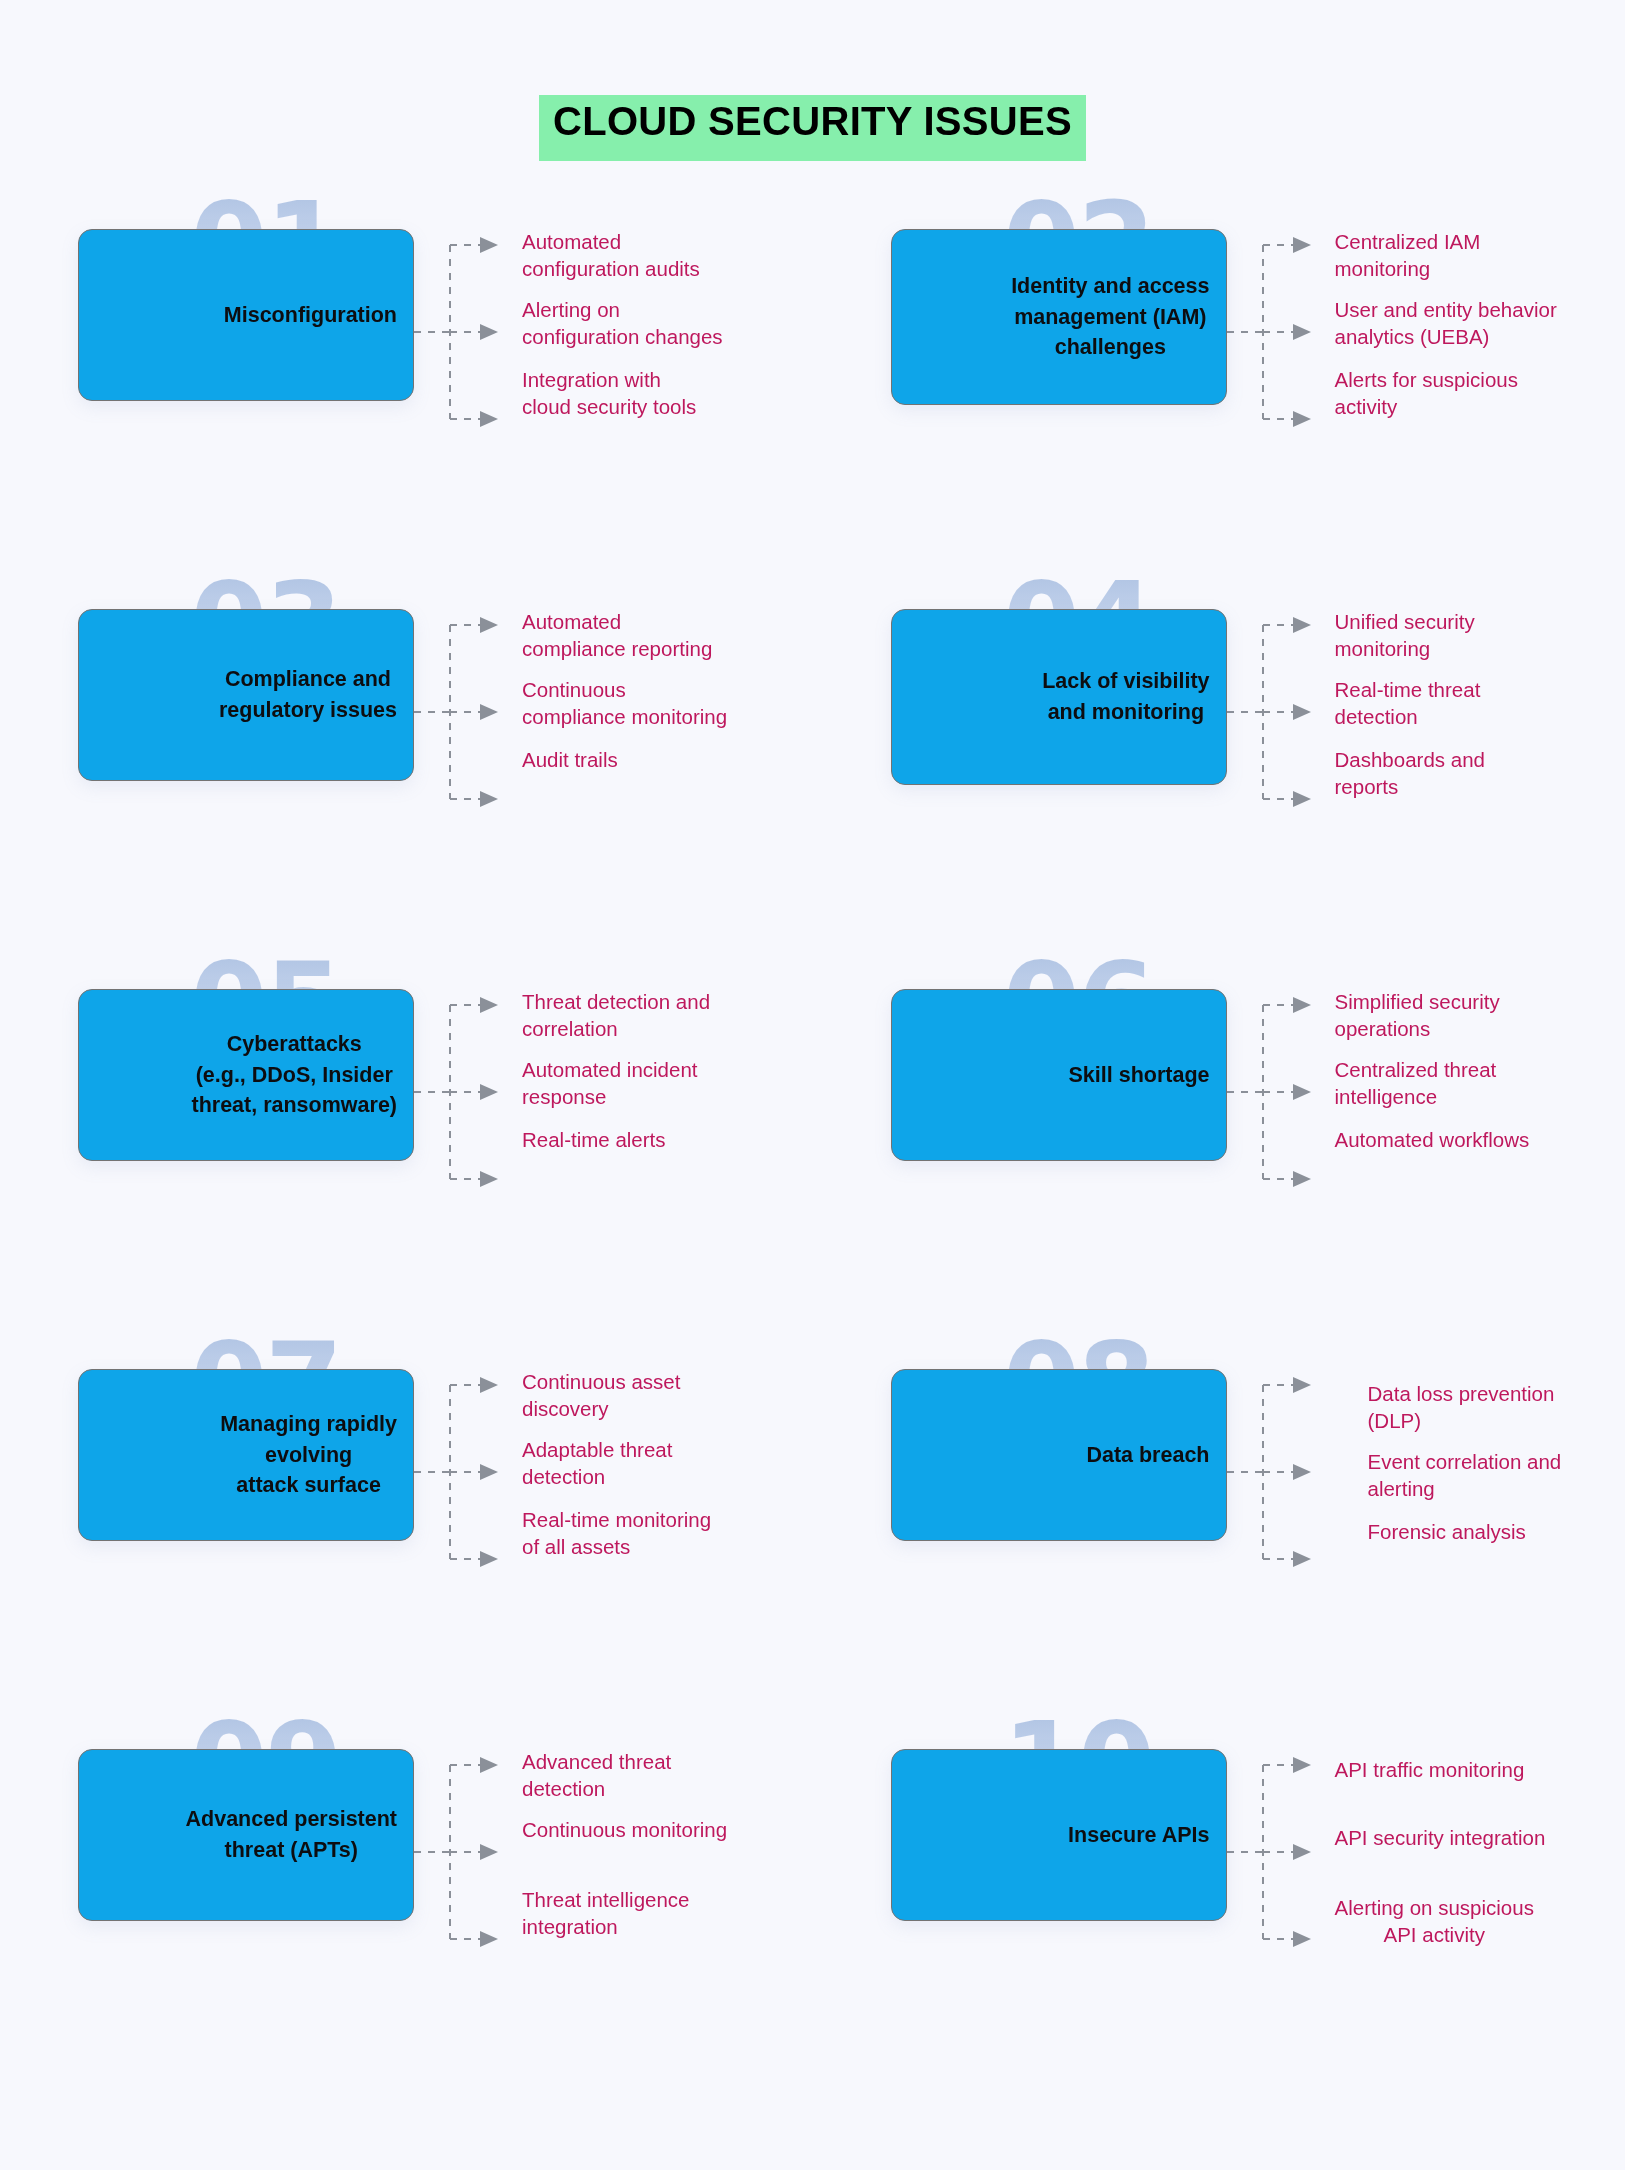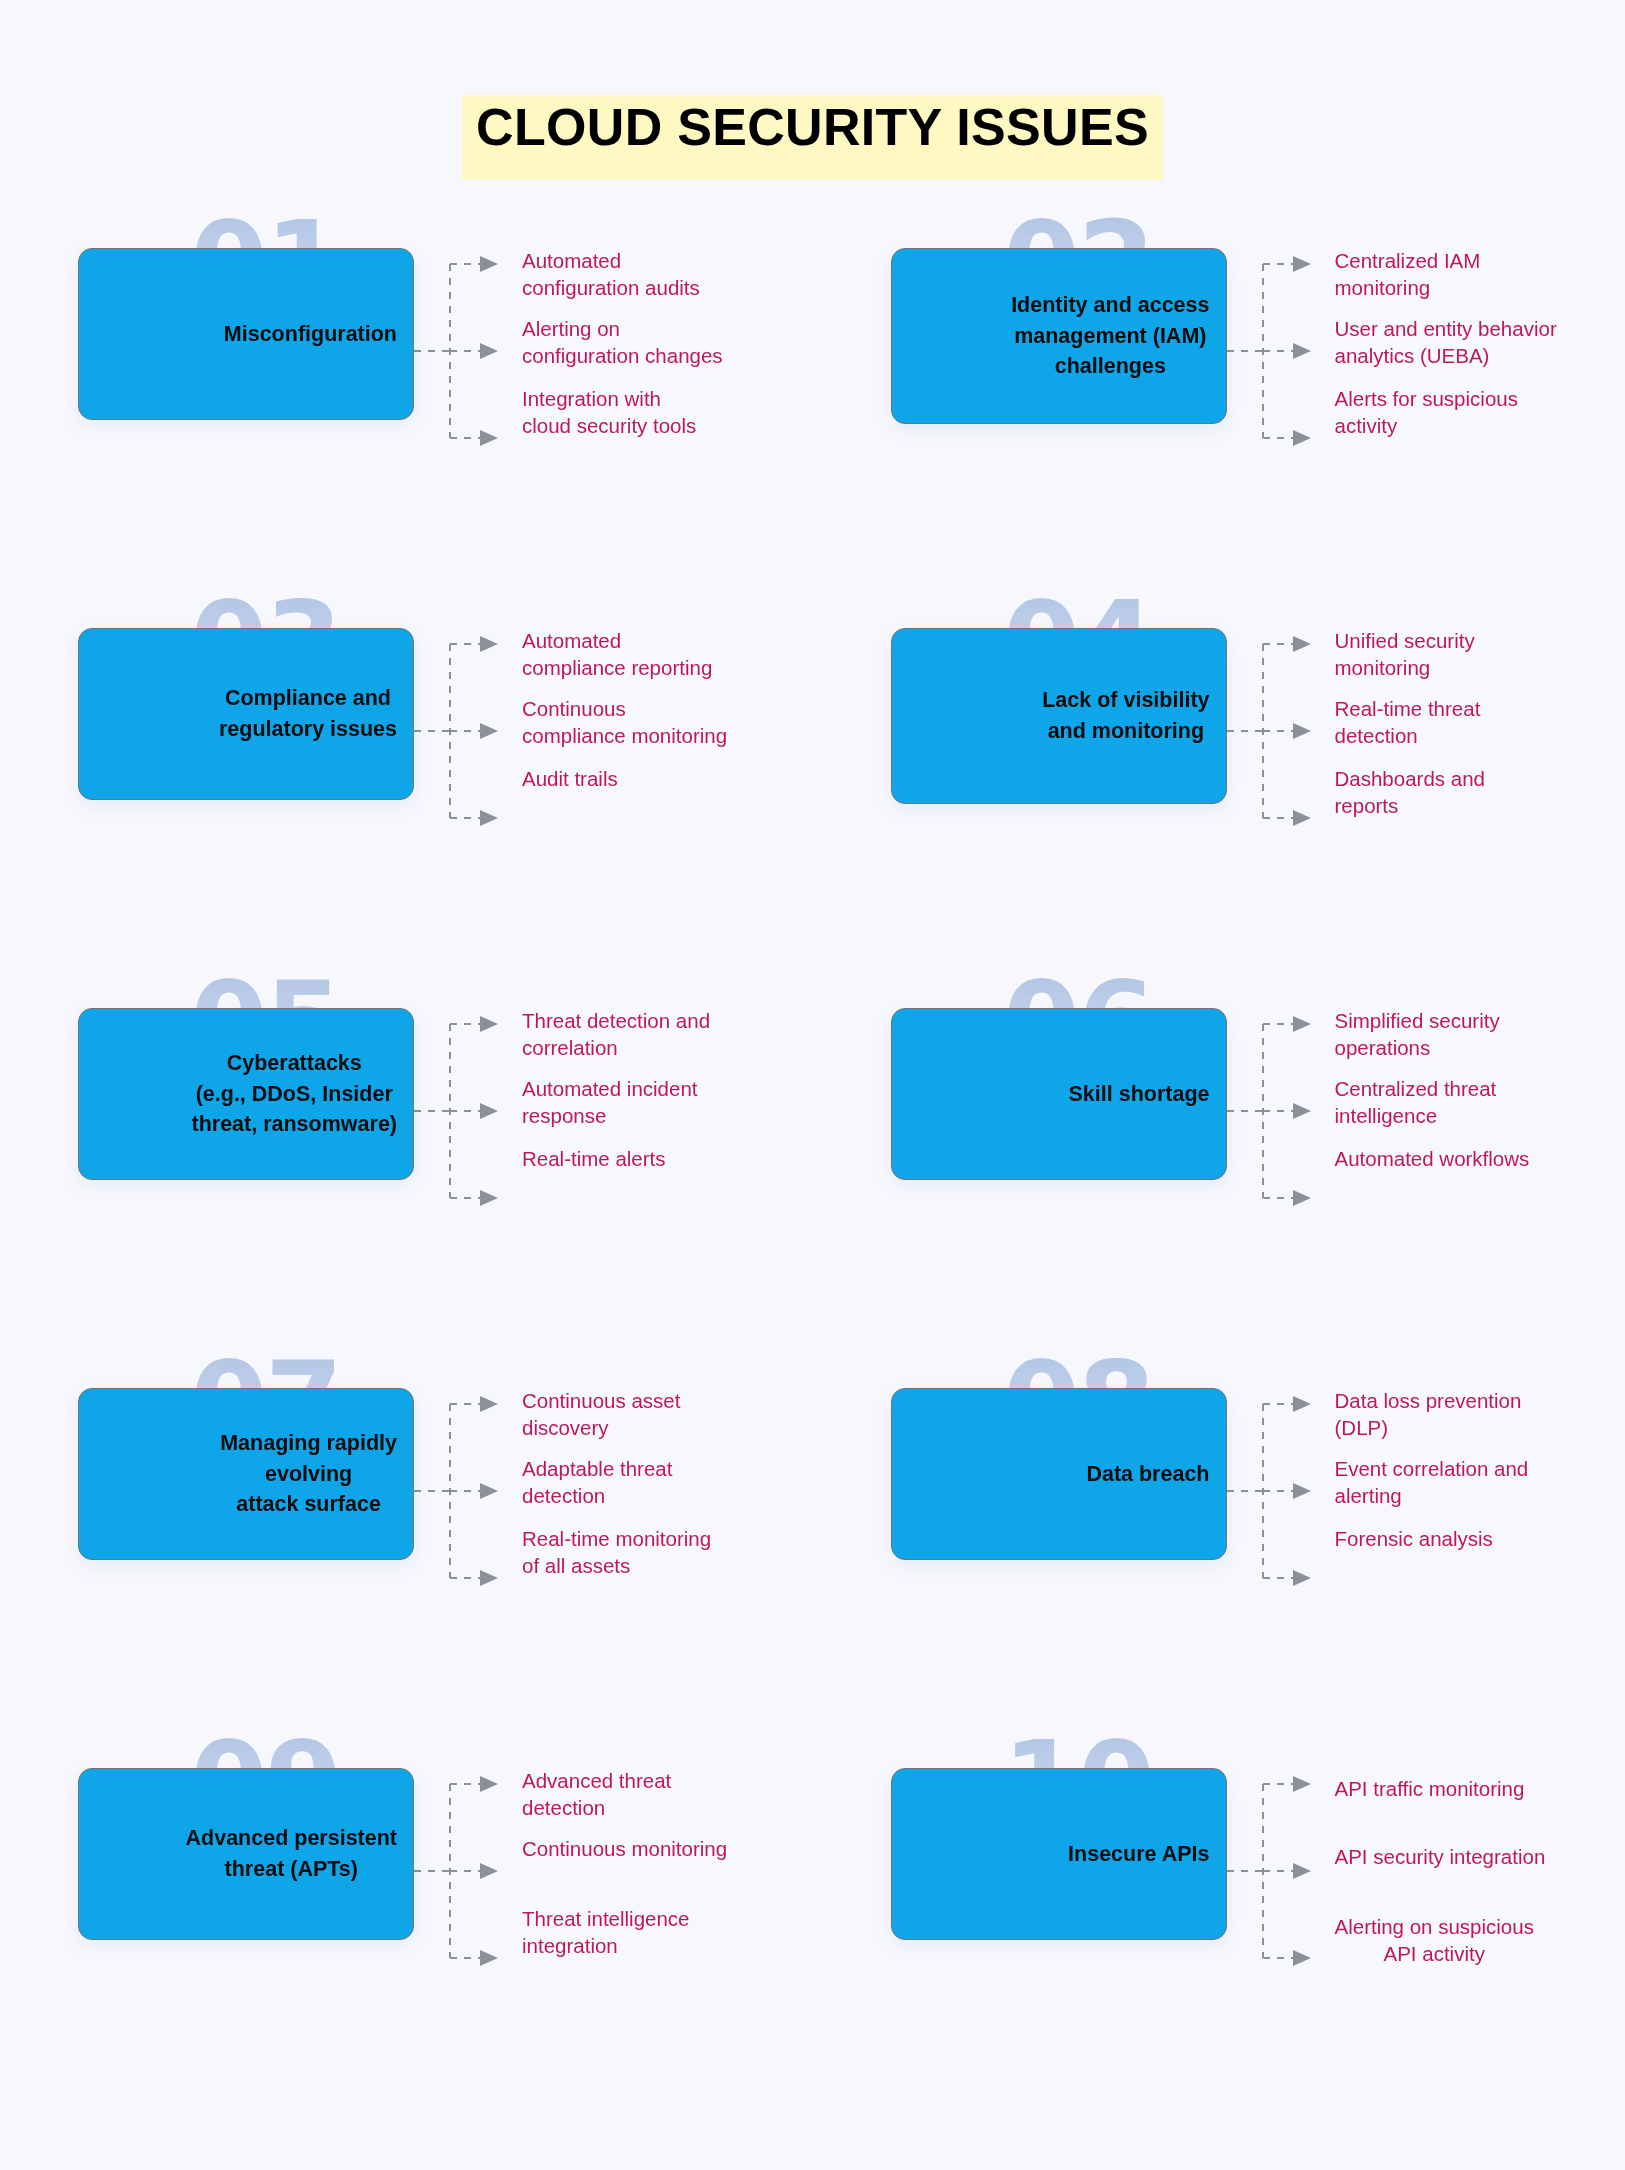--- a/index.html
+++ b/index.html
@@ -26,26 +26,26 @@
     letter-spacing: -0.2px;
     line-height: 1.2;
   }
   .header-sub-wrap {
     margin-top: 23px;
     display: flex;
     justify-content: center;
   }
   .header-sub {
     display: inline-block;
-    background: #fef9c3;
+    background: #86efac;
     color: #000000;
-    font-size: 52px;
+    font-size: 40px;
     font-weight: 700;
     letter-spacing: 0.3px;
-    padding: 6px 14px 27px 14px;
+    padding: 6px 14px 20px 14px;
     line-height: 1.0;
   }
 
   
   .grid {
     position: relative;
     margin-top: 68px;
     display: grid;
     grid-template-columns: 1fr 1fr;
     grid-auto-rows: 380px;
@@ -369,21 +369,21 @@
             <path d="M36 103 H66"></path>
             <path d="M36 190 H66"></path>
           </g>
           <g fill="#8b9099">
             <path d="M66 8 L84 16 L66 24 Z"></path>
             <path d="M66 95 L84 103 L66 111 Z"></path>
             <path d="M66 182 L84 190 L66 198 Z"></path>
           </g>
         </svg>
       </div>
-      <div class="items wide" style="top: 0px; position: relative; padding-top: 8px;">
+      <div class="items wide" style="top: 12px; position: relative; padding-top: 8px; margin-left: 33px;">
         <div class="item i0">Data loss prevention<br>(DLP)</div>
         <div class="item i1">Event correlation and<br>alerting</div>
         <div class="item i2">Forensic analysis</div>
       </div>
     </div>
     <div class="block left h-a">
       <div class="card-zone">
         <div class="big-number">09</div>
         <div class="card">
           <div class="card-title">Advanced persistent<br>threat (APTs)</div>

